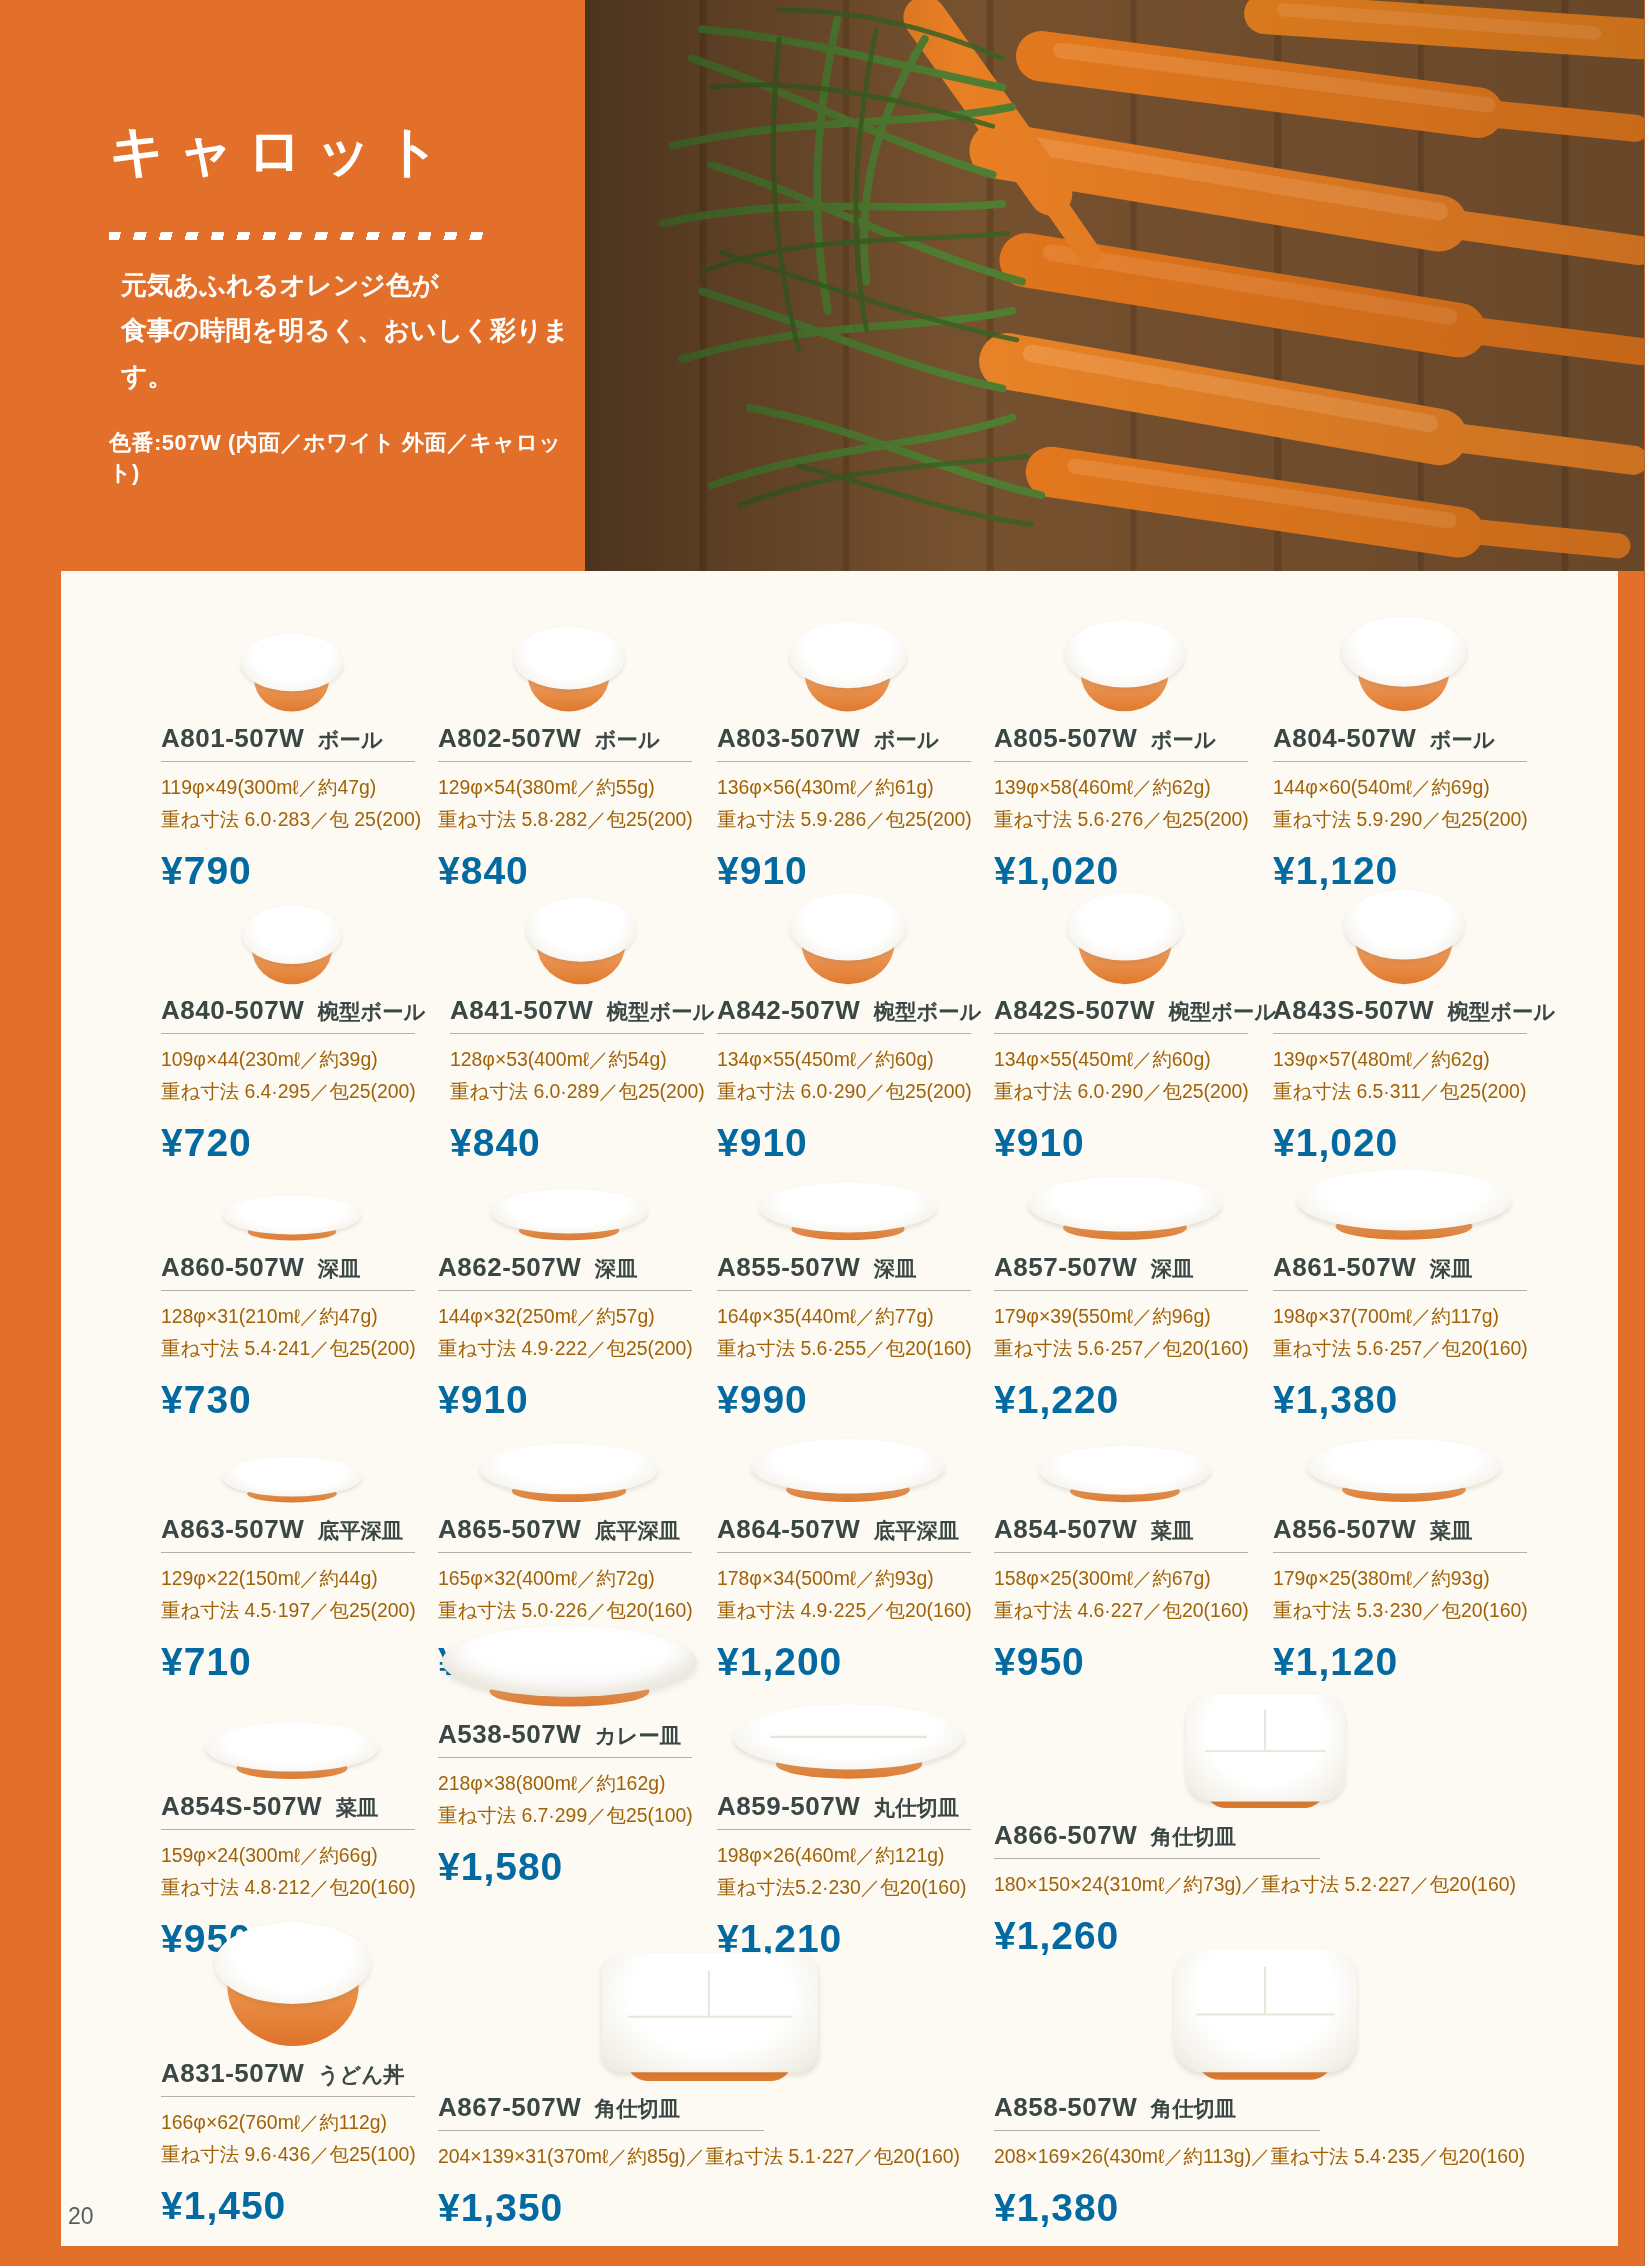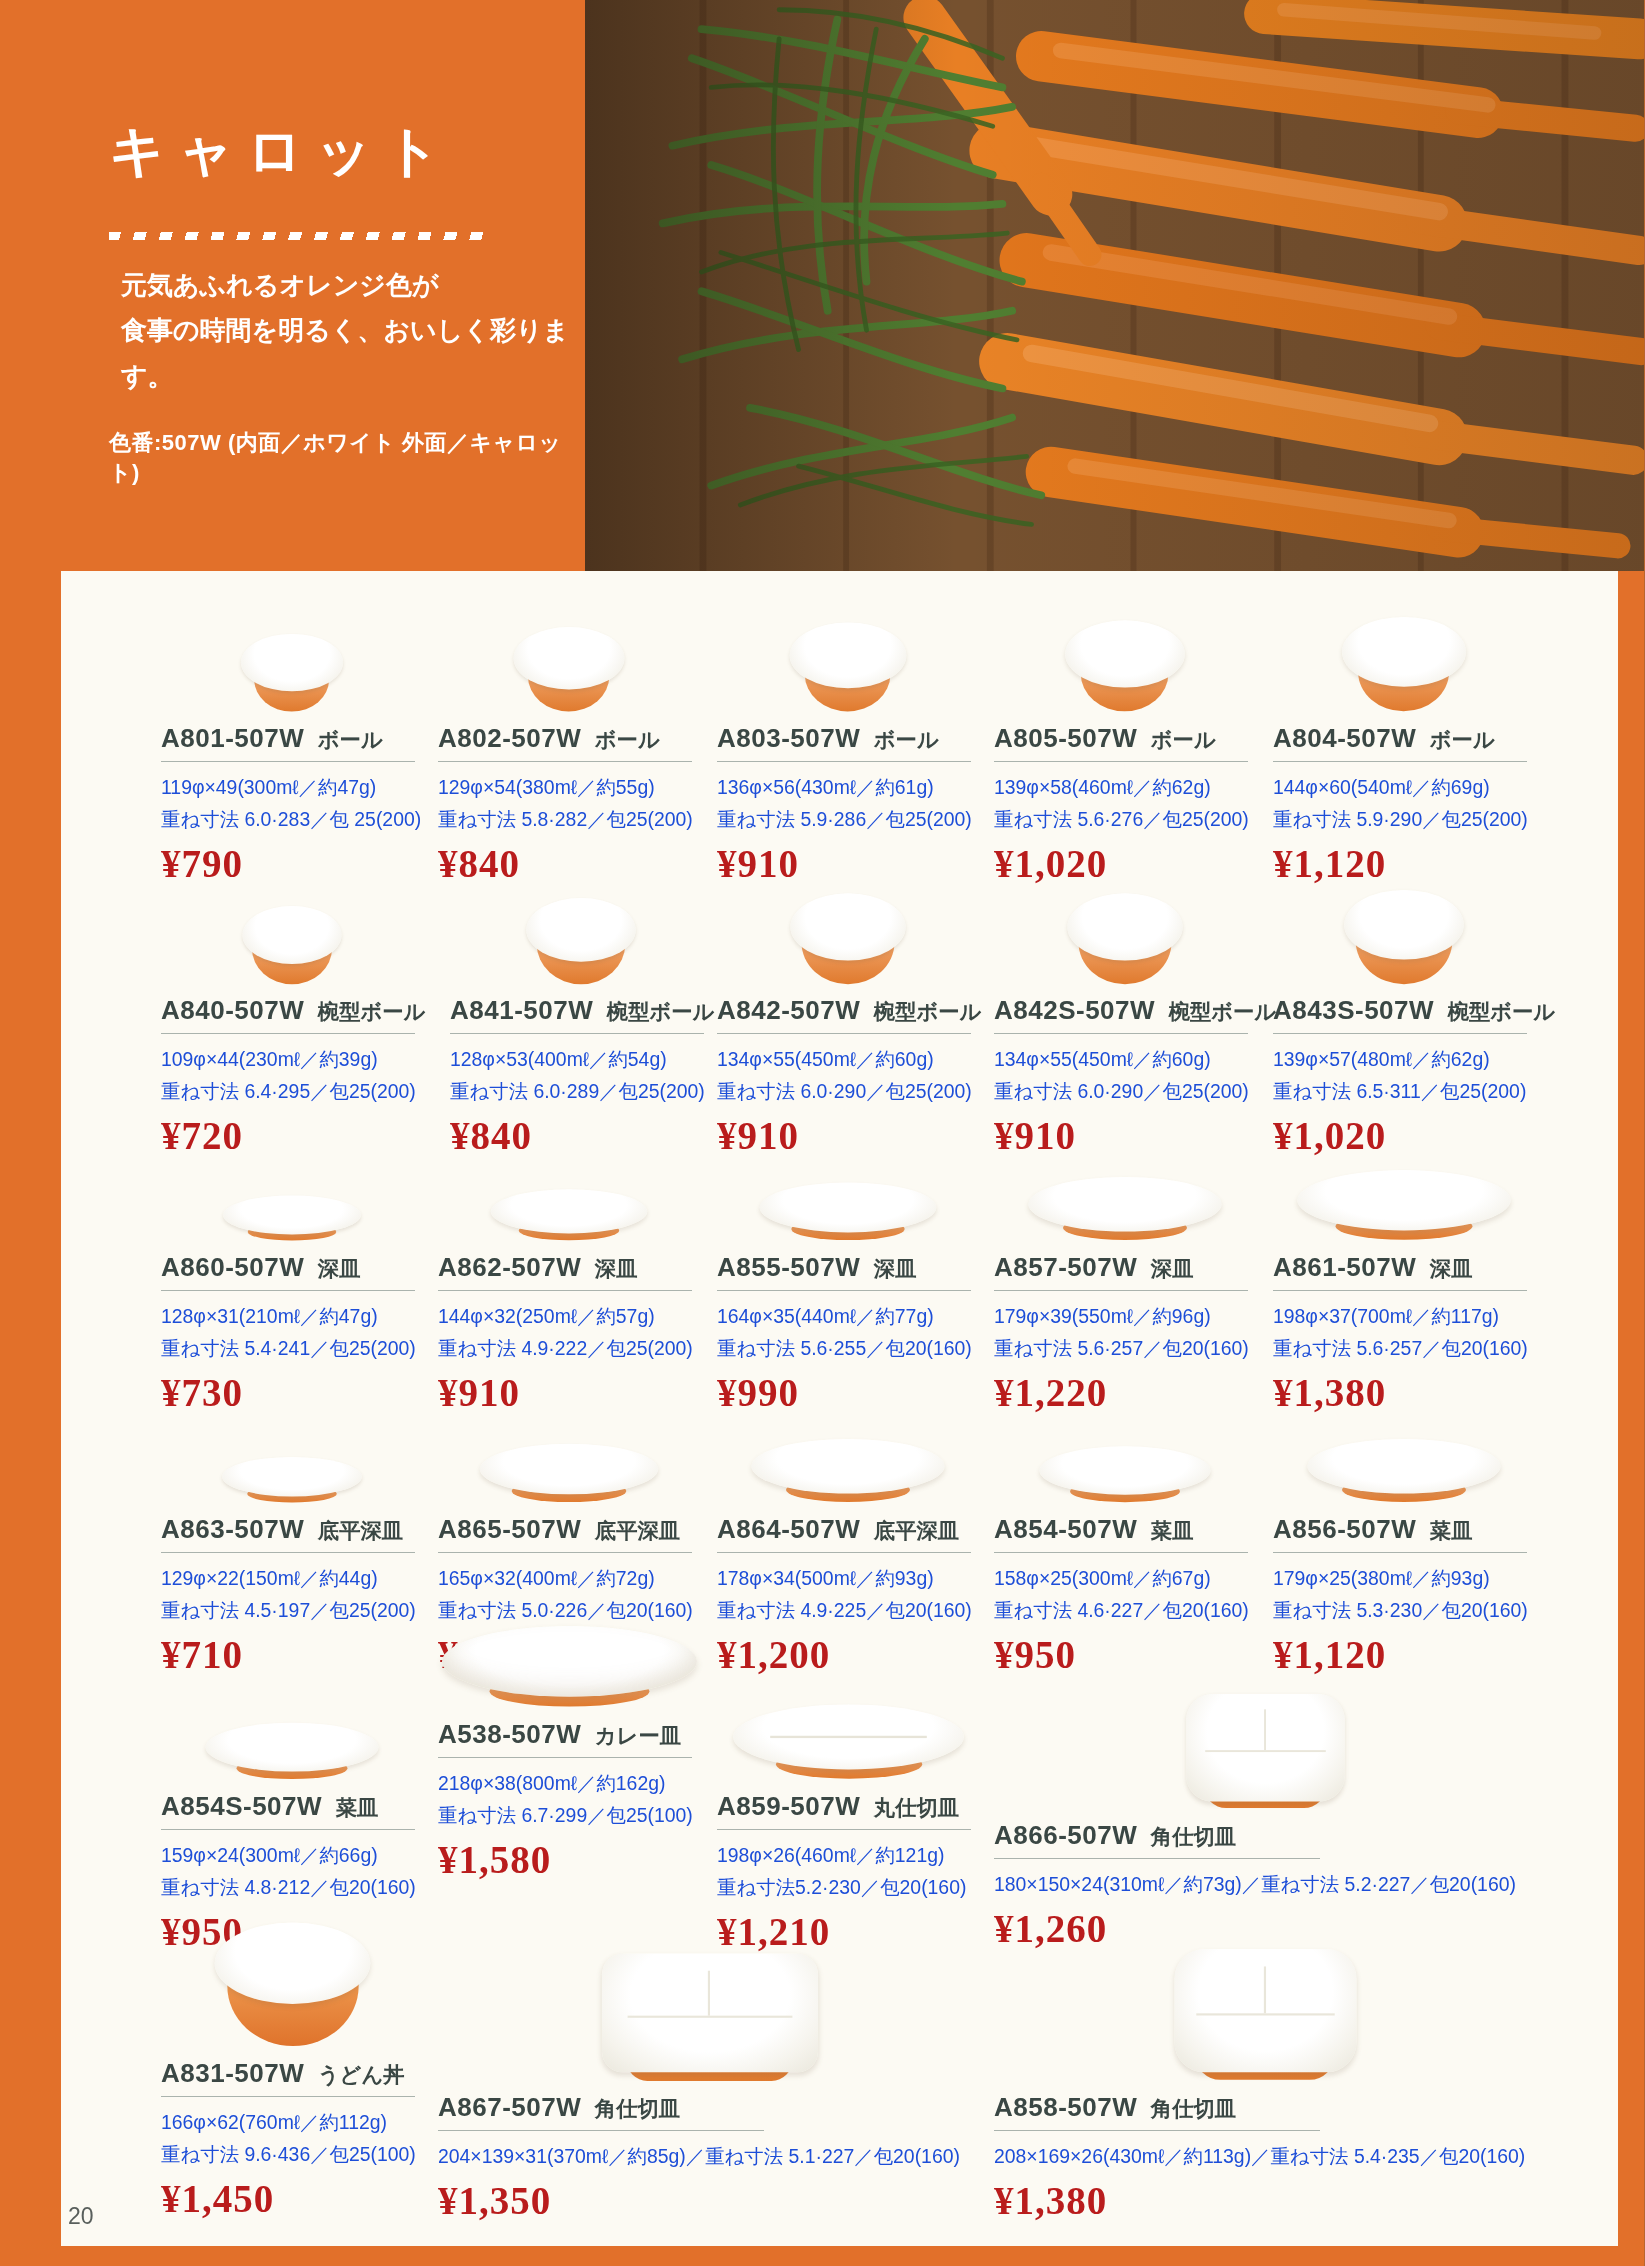--- a/index.html
+++ b/index.html
@@ -20,23 +20,23 @@
   
   .content{position:absolute;left:61px;top:571px;width:1557px;height:1675px;background:#fcfaf3;}
 
   .cell{position:absolute;width:262px;}
   .cell.wide{width:543px;}
   .p-img{position:absolute;left:0;right:0;top:-163px;height:153px;display:flex;align-items:flex-end;justify-content:center;pointer-events:none;}
   .p-head{display:flex;align-items:baseline;gap:13.6px;border-bottom:1.9px solid #aab3ad;padding-bottom:7px;width:254px;white-space:nowrap;}
   .cell.wide .p-head{width:326px;}
   .code{font-size:26px;font-weight:bold;color:#3a4744;letter-spacing:0.5px;}
   .pname{font-size:21.3px;font-weight:bold;color:#3a4744;}
-  .p-spec{font-size:19.4px;color:#1d4ed8;margin-top:5.8px;line-height:1.35;white-space:nowrap;}
+  .p-spec{font-size:19.4px;color:#a16207;margin-top:5.8px;line-height:1.35;white-space:nowrap;}
   .p-head + .p-spec{margin-top:11.6px;}
-  .p-price{font-size:39px;font-weight:bold;color:#b91c1c;margin-top:9px;letter-spacing:1px;font-family:Liberation Serif, serif;}
+  .p-price{font-size:39px;font-weight:bold;color:#0369a1;margin-top:17px;letter-spacing:1px;}
 
   
   .shp{position:relative;}
   .shp .under,.shp .top{position:absolute;}
   .shp .under{background:linear-gradient(#f5b07a,#e07a2e);}
   .shp .top{background:radial-gradient(ellipse at 50% 35%,#ffffff 52%,#f5f3ec 78%,#eae7dc 100%);box-shadow:0 2.9px 4.9px rgba(110,90,60,.15);}
 
   .shape-bowl{width:146px;height:113px;}
   .shape-bowl .under{left:19.4px;top:45px;width:107px;height:66px;border-radius:0 0 58px 58px/0 0 50px 50px;}
   .shape-bowl .top{left:0;top:0;width:146px;height:82px;border-radius:50%;}

